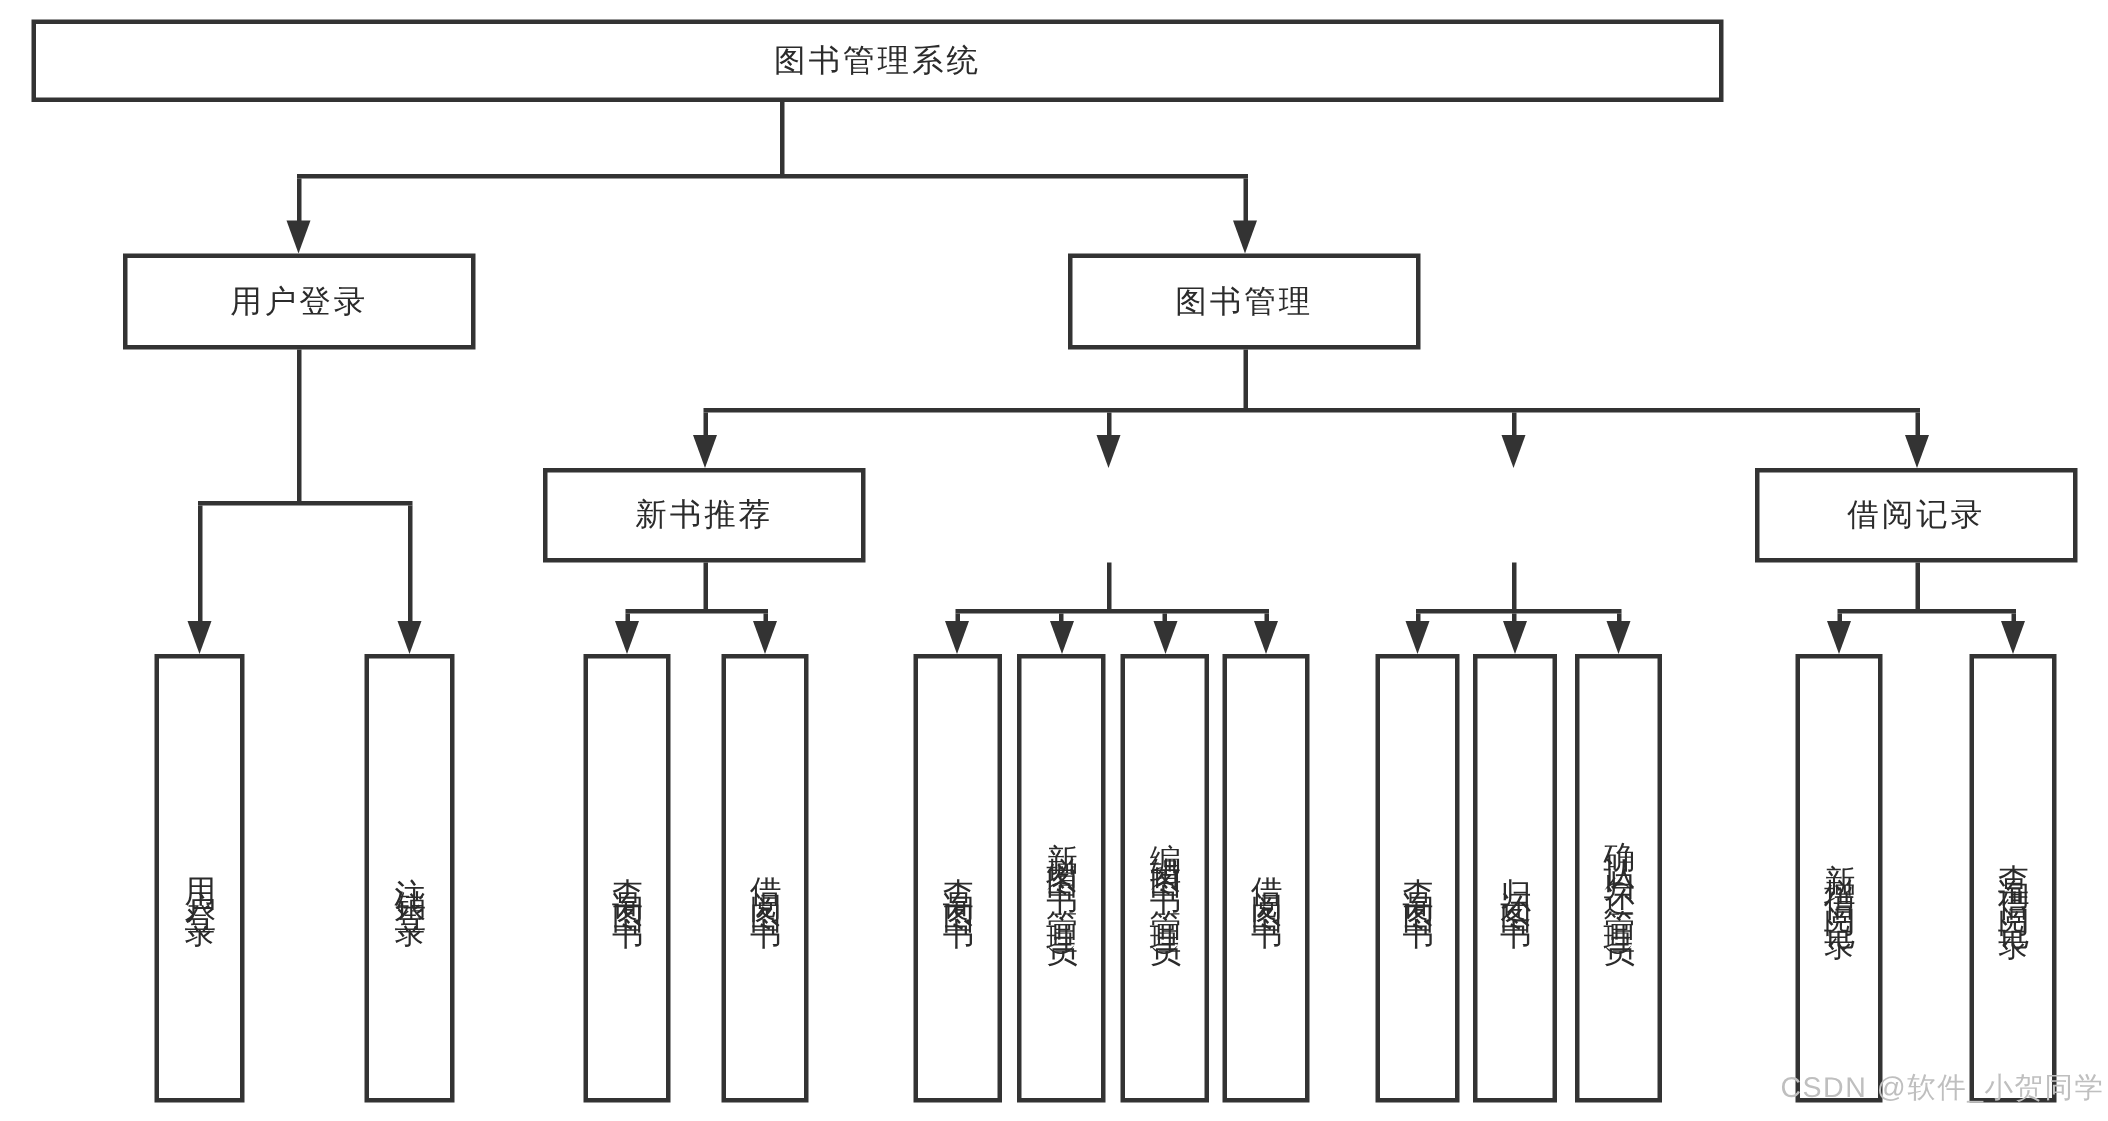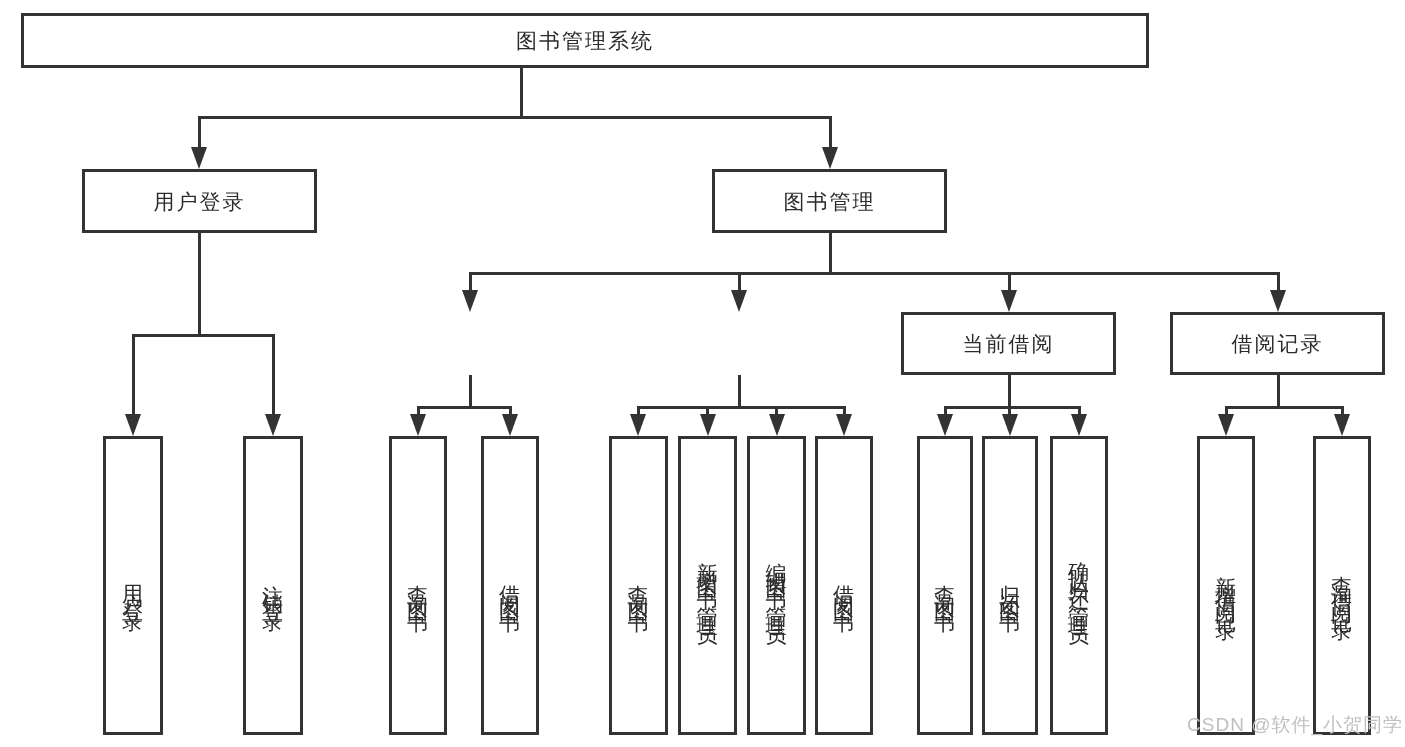--- a/index.html
+++ b/index.html
@@ -86,22 +86,22 @@
   <div class="line" style="left:469px;top:272px;width:811px;height:3px"></div>
   <div class="line" style="left:469px;top:275px;width:3px;height:16px"></div>
   <div class="line" style="left:738px;top:275px;width:3px;height:16px"></div>
   <div class="line" style="left:1008px;top:275px;width:3px;height:16px"></div>
   <div class="line" style="left:1277px;top:275px;width:3px;height:16px"></div>
   <div class="head" style="left:462px;top:290px"></div>
   <div class="head" style="left:731px;top:290px"></div>
   <div class="head" style="left:1001px;top:290px"></div>
   <div class="head" style="left:1270px;top:290px"></div>
 
-  <div class="box hbox" style="left:901px;top:312px;width:215px;height:63px">
-    <span>当前借阅</span>
+  <div class="box hbox" style="left:362px;top:312px;width:215px;height:63px">
+    <span>新书推荐</span>
   </div>
   <div class="box hbox" style="left:1170px;top:312px;width:215px;height:63px">
     <span>借阅记录</span>
   </div>
 
   <div class="line" style="left:469px;top:375px;width:3px;height:33px"></div>
   <div class="line" style="left:417px;top:406px;width:95px;height:3px"></div>
   <div class="line" style="left:417px;top:409px;width:3px;height:7px"></div>
   <div class="line" style="left:509px;top:409px;width:3px;height:7px"></div>
   <div class="head" style="left:410px;top:414px"></div>

